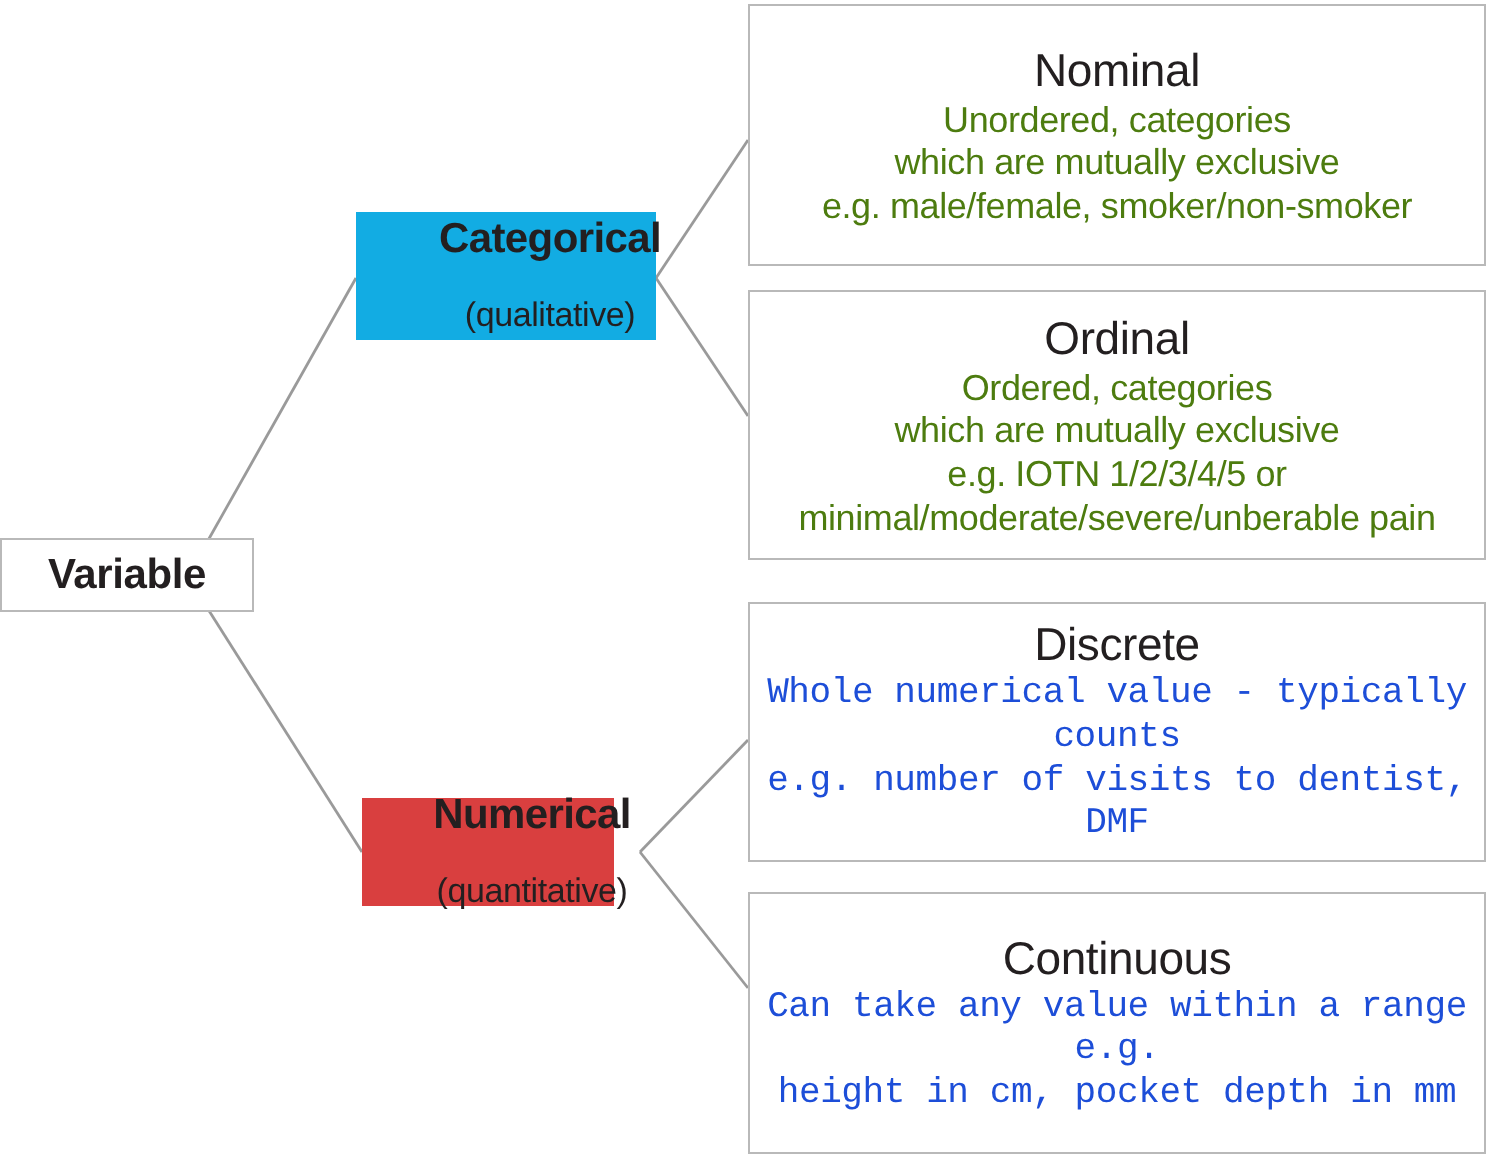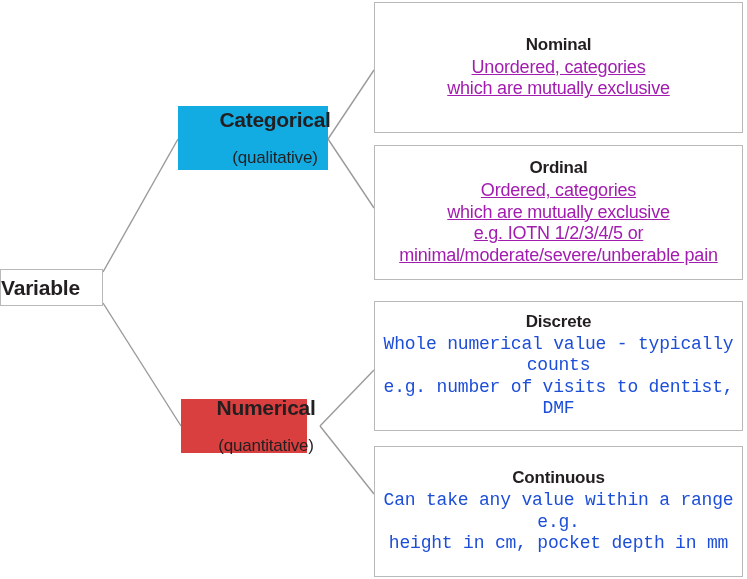--- a/index.html
+++ b/index.html
@@ -24,27 +24,28 @@
     width: 747px;
     height: 579px;
     pointer-events: none;
   }
 
   
   .node-root {
     position: absolute;
     left: 0px;
     top: 269px;
-    width: 103px;
+    width: 127px;
     height: 37px;
     background: #ffffff;
     border: 1px solid #b9b9b9;
     box-sizing: border-box;
     display: flex;
     align-items: center;
+    justify-content: center;
     z-index: 3;
   }
   .node-root .title {
     font-size: 21px;
     font-weight: bold;
     color: #231f20;
     letter-spacing: -0.2px;
     line-height: 1;
   }
 
@@ -97,33 +98,33 @@
     border: 1px solid #b9b9b9;
     display: flex;
     flex-direction: column;
     align-items: center;
     justify-content: center;
     text-align: center;
     z-index: 2;
     padding: 4px 4px;
   }
   .node-leaf .title {
-    font-size: 17px;
-    font-weight: bold;
+    font-size: 23px;
+    font-weight: normal;
     color: #231f20;
     letter-spacing: -0.2px;
     line-height: 1.22;
   }
   .node-leaf .body {
     font-size: 18px;
     line-height: 1.2;
     letter-spacing: -0.2px;
     margin-top: 1px;
   }
-  .body-blue { color: #a21caf; text-decoration: underline; }
+  .body-blue { color: #4d7c0f; }
   .body-red  { color: #1d4ed8; font-family: Liberation Mono, monospace; }
 
   #node-nominal    { top: 2px;   height: 131px; }
   #node-ordinal    { top: 145px; height: 135px; }
   #node-discrete   { top: 301px; height: 130px; }
   #node-continuous { top: 446px; height: 131px; }
 </style>
 </head>
 <body>
 
@@ -152,20 +153,21 @@
   <div class="node-mid" id="node-numerical">
     <span class="title">Numerical</span>
     <span class="subtitle">(quantitative)</span>
   </div>
 
   <div class="node-leaf" id="node-nominal">
     <div class="title">Nominal</div>
     <div class="body body-blue">
       <div>Unordered, categories</div>
       <div>which are mutually exclusive</div>
+      <div>e.g. male/female, smoker/non-smoker</div>
     </div>
   </div>
 
   <div class="node-leaf" id="node-ordinal">
     <div class="title">Ordinal</div>
     <div class="body body-blue">
       <div>Ordered, categories</div>
       <div>which are mutually exclusive</div>
       <div>e.g. IOTN 1/2/3/4/5 or</div>
       <div>minimal/moderate/severe/unberable pain</div>

